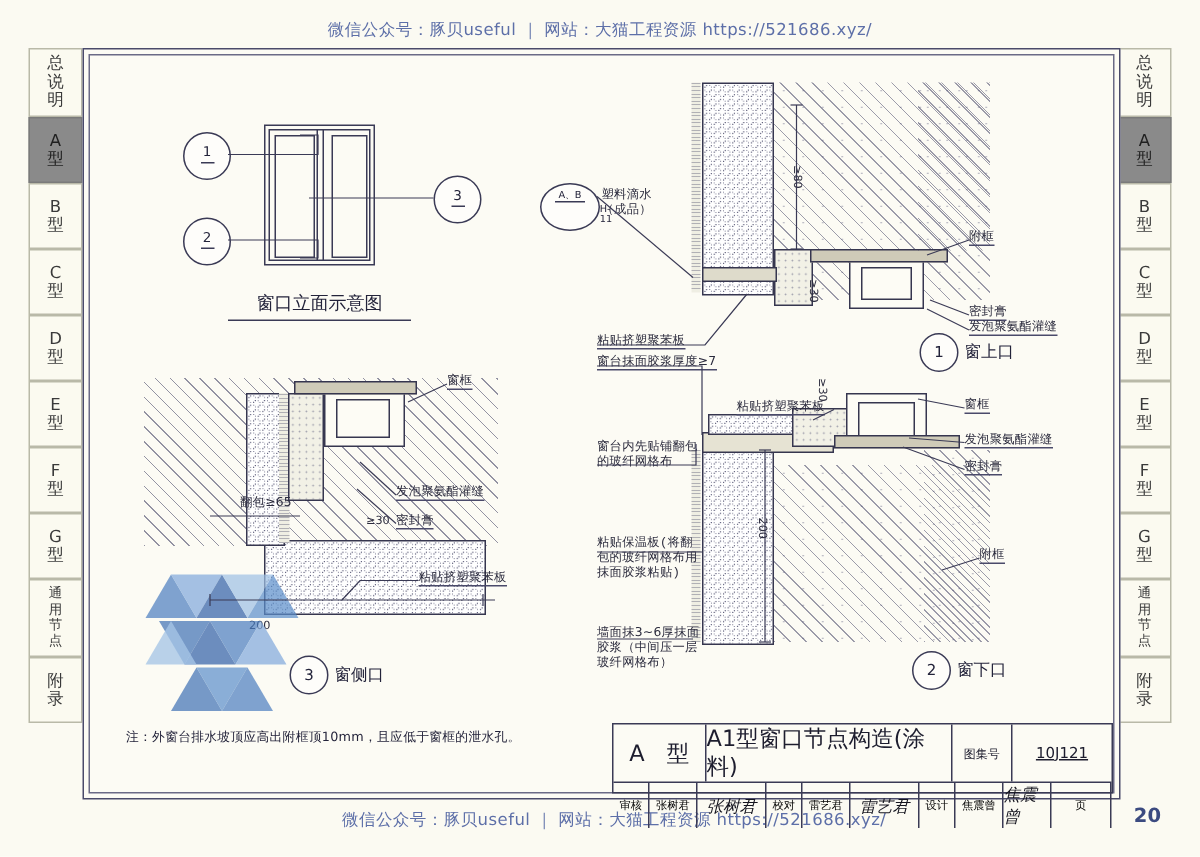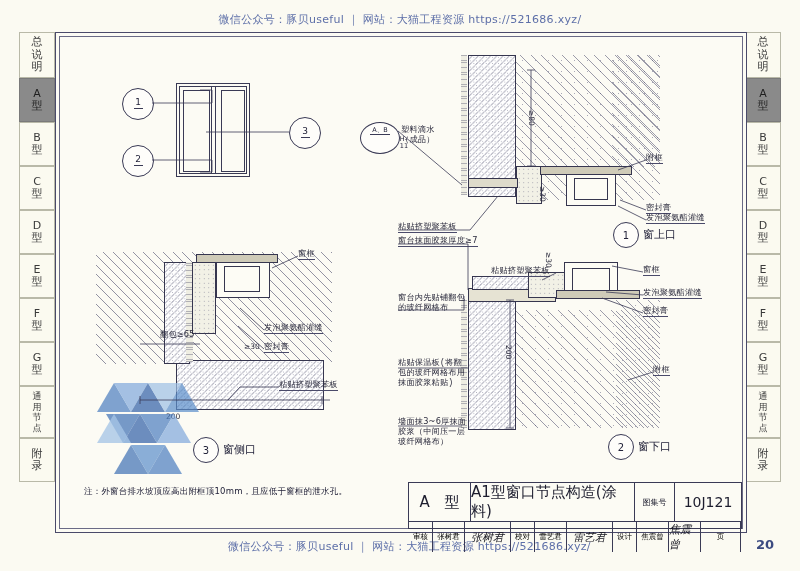--- a/index.html
+++ b/index.html
@@ -133,21 +133,21 @@
   #tblock{position:absolute;left:408px;top:482px;width:334px;height:47px;
     border:1.2px solid #3a3a55;box-sizing:border-box;display:flex;flex-direction:column;}
   .tb-row{display:flex;flex:1;}
   .tb-row.r1{flex:0 0 27px;}
   .tb-cell{border-right:1px solid #3a3a55;display:flex;align-items:center;justify-content:center;
     color:#1d1d2e;box-sizing:border-box;}
   .tb-cell:last-child{border-right:none;}
   #tb-type{flex:0 0 62px;font-size:15px;letter-spacing:5px;padding-left:5px;}
   #tb-name{flex:1;font-size:15px;}
   #tb-k1{flex:0 0 40px;font-size:8px;}
-  #tb-v1{flex:0 0 66px;font-size:14px;}
+  #tb-v1{flex:0 0 66px;font-size:10px;text-decoration:underline;}
   .tb-row.r2{flex:0 0 19px;border-top:1px solid #3a3a55;}
   .tb-s{font-size:7.5px;border-right:1px solid #3a3a55;display:flex;align-items:center;justify-content:center;box-sizing:border-box;}
   .sig{font-family:"DejaVu Serif","Liberation Serif",serif;font-style:italic;font-size:11px;color:#15151f;}
 </style>
 </head>
 <body>
 
 <div id="page">
 
   <div class="wm wm-top">微信公众号：豚贝useful ｜ 网站：大猫工程资源 https://521686.xyz/</div>
@@ -249,20 +249,21 @@
     <div id="frame-inner"></div>
   </div>
 
   <div id="elev">
     <div class="out"></div>
     <div class="in"></div>
     <div class="mul"></div>
     <div class="sash" style="left:7px;width:25px;"></div>
     <div class="sash" style="left:45px;width:22px;"></div>
   </div>
+  <div class="elev-cap">窗口立面示意图</div>
 
   <div class="bub" style="left:122px;top:88px;width:30px;height:30px;">
     <span class="stack">
         <span class="num">1</span>
         <span class="bar"></span>
       </span>
   </div>
   <div class="bub" style="left:122px;top:145px;width:30px;height:30px;">
     <span class="stack">
         <span class="num">2</span>

